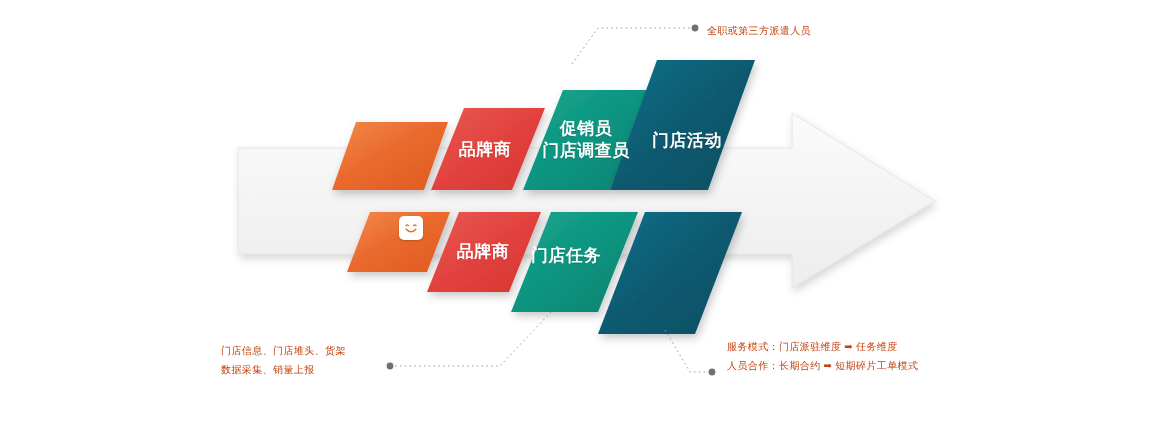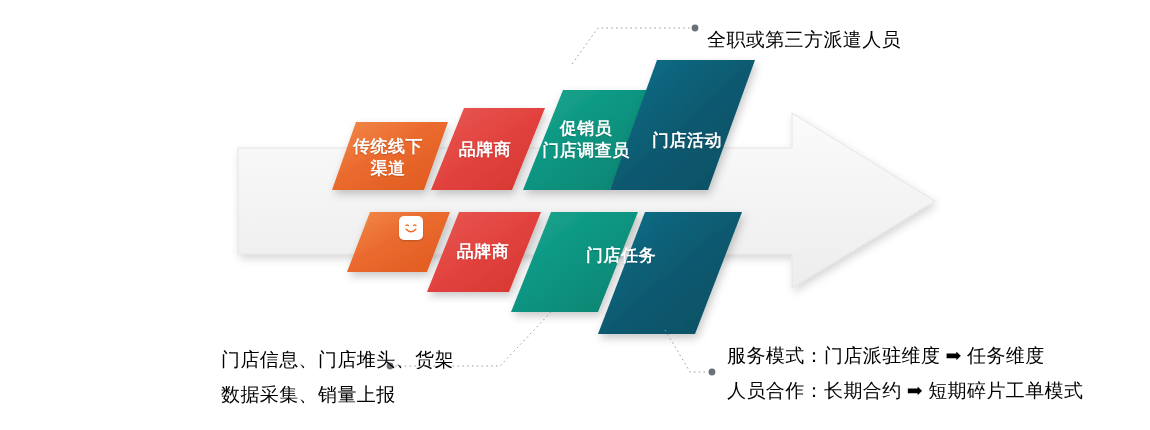--- a/index.html
+++ b/index.html
@@ -32,23 +32,23 @@
     font-size: 17px;
     line-height: 1.28;
     text-align: center;
     letter-spacing: 0.5px;
     white-space: pre-line;
     text-shadow: 0 1px 1px rgba(0,0,0,0.18);
     pointer-events: none;
   }
   .annot {
     position: absolute;
-    color: #000000;
+    color: #c2410c;
     font-family: "Liberation Serif", "DejaVu Serif", serif;
-    font-size: 19px;
+    font-size: 10px;
     line-height: 1.85;
     white-space: pre-line;
     letter-spacing: 0.4px;
   }
   .smiley-badge {
     position: absolute;
     width: 24px;
     height: 24px;
     border-radius: 5px;
     background: #ffffff;
@@ -132,36 +132,34 @@
     <g>
       <polyline points="551,312 500,366 391,366" fill="none" stroke="#9aa0a6" stroke-width="1" stroke-dasharray="1.6 3.2"></polyline>
       <circle cx="390" cy="366" r="3.4" fill="#6b7176"></circle>
     </g>
     <g>
       <polyline points="665,330 690,372 712,372" fill="none" stroke="#9aa0a6" stroke-width="1" stroke-dasharray="1.6 3.2"></polyline>
       <circle cx="712" cy="372" r="3.4" fill="#6b7176"></circle>
     </g>
   </svg>
 
-  <div class="shape-label" style="left:330px; top:136px; width:116px;">传统线下
-渠道</div>
   <div class="shape-label" style="left:432px; top:139px; width:106px;">品牌商</div>
   <div class="shape-label" style="left:632px; top:130px; width:110px;">门店活动</div>
   <div class="shape-label" style="left:525px; top:118px; width:122px;">促销员
 门店调查员</div>
 
   <div class="smiley-badge" style="left:399px; top:216px;">
     <svg viewBox="0 0 24 24" width="24" height="24">
       <path d="M7 9.5 Q8.2 8.2 9.4 9.5" fill="none" stroke="#EA6A2E" stroke-width="1.3" stroke-linecap="round"></path>
       <path d="M14.6 9.5 Q15.8 8.2 17 9.5" fill="none" stroke="#EA6A2E" stroke-width="1.3" stroke-linecap="round"></path>
       <path d="M7.2 13.2 Q12 18.4 16.8 13.2" fill="none" stroke="#EA6A2E" stroke-width="1.5" stroke-linecap="round"></path>
     </svg>
   </div>
   <div class="shape-label" style="left:431px; top:241px; width:104px;">品牌商</div>
-  <div class="shape-label" style="left:546px; top:245px; width:110px;text-align:right;">门店任务</div>
+  <div class="shape-label" style="left:511px; top:245px; width:110px;">门店任务</div>
 
   <div class="annot" style="left:707px; top:22px;">全职或第三方派遣人员</div>
   <div class="annot" style="left:221px; top:342px;">门店信息、门店堆头、货架
 数据采集、销量上报</div>
   <div class="annot" style="left:727px; top:338px;">服务模式：门店派驻维度 ➡ 任务维度
 人员合作：长期合约 ➡ 短期碎片工单模式</div>
 
 </div>
 
 </body></html>

